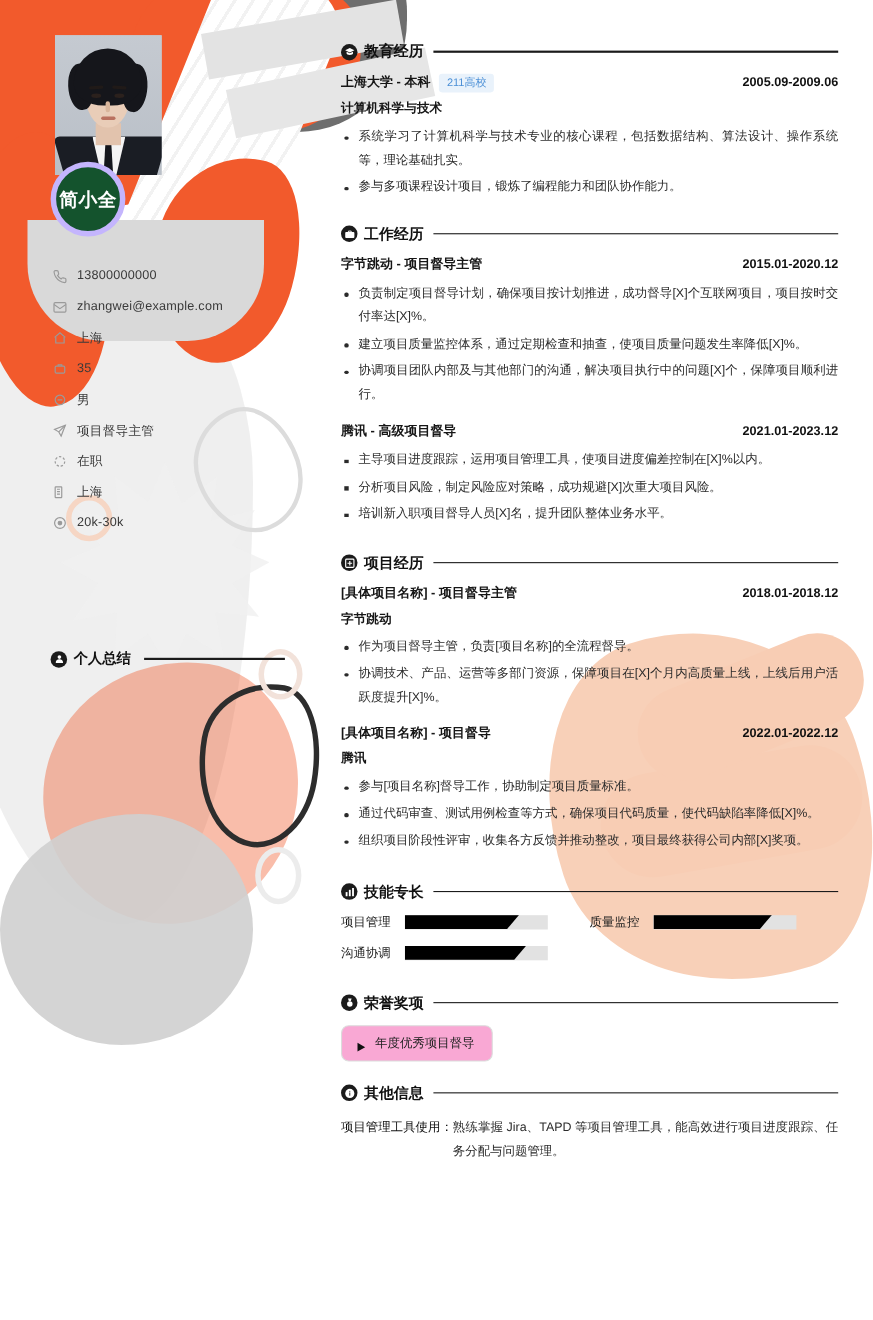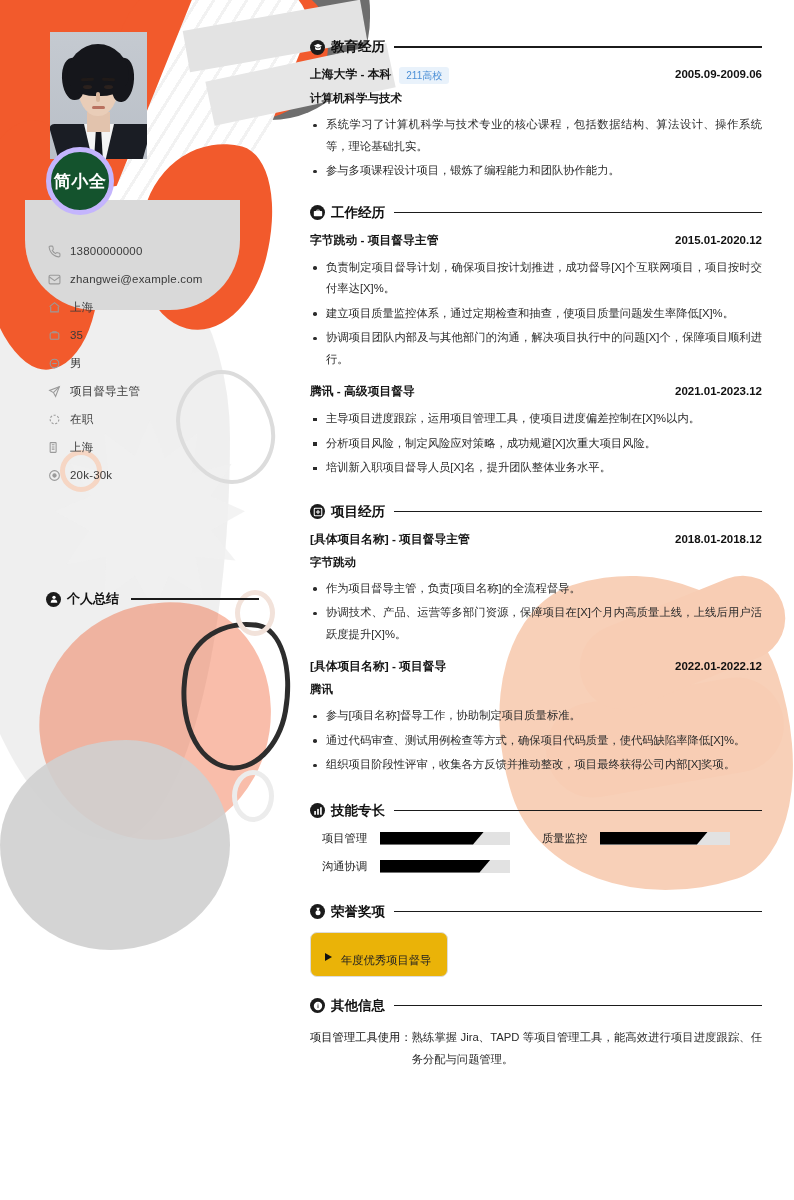--- a/index.html
+++ b/index.html
@@ -229,37 +229,37 @@
     position:relative; padding-left:16px; font-size:11.3px; line-height:21.5px;
     color:#2b2b2b; margin-bottom:3px; text-align:justify;
   }
   ul.bullets li::before{
     content:""; position:absolute; left:3px; top:9.5px;
     width:3.5px; height:3.5px; border-radius:50%; background:#2b2b2b;
   }
   ul.bullets.sq li::before{ border-radius:0; width:3.5px; height:3.5px; }
 
   
-  .skills-grid{ display:flex; flex-wrap:wrap; margin-top:2px;margin-left:12px; }
+  .skills-grid{ display:flex; flex-wrap:wrap; margin-top:2px; }
   .skill{ display:flex; align-items:center; width:50%; margin-bottom:13px; }
   .skill-name{ font-size:11.3px; color:#1d1d1d; width:58px; flex:0 0 auto; }
   .skill-track{
     position:relative; width:130px; height:13px; background:#e2e2e2; flex:0 0 auto;
   }
   .skill-fill{
     position:absolute; left:0; top:0; height:13px; background:#000;
     clip-path:polygon(0 0,100% 0,calc(100% - 11px) 100%,0 100%);
   }
 
   
   .honor-list{ display:flex; flex-wrap:wrap; gap:10px; margin-top:4px; }
   .honor-chip{
-    display:inline-flex; align-items:flex-start; gap:9px;
+    display:inline-flex; align-items:flex-end; gap:9px;
     border:1px solid #dcdcdc; border-radius:7px;
-    padding:20px 16px 8px 14px; font-size:11.3px; color:#222; background:#eab308;
+    padding:8px 16px 8px 14px; font-size:11.3px; color:#222; background:#f9a8d4;
   }
   .honor-chip .tri{
     width:0; height:0; border-left:7px solid #111;
     border-top:4.5px solid transparent; border-bottom:4.5px solid transparent;
   }
 
   
   .other-row{ display:flex; font-size:11.3px; line-height:22px; margin-top:4px; }
   .other-label{ font-weight:400; color:#111; flex:0 0 auto; white-space:nowrap; }
   .other-val{ color:#2b2b2b; text-align:justify; }

